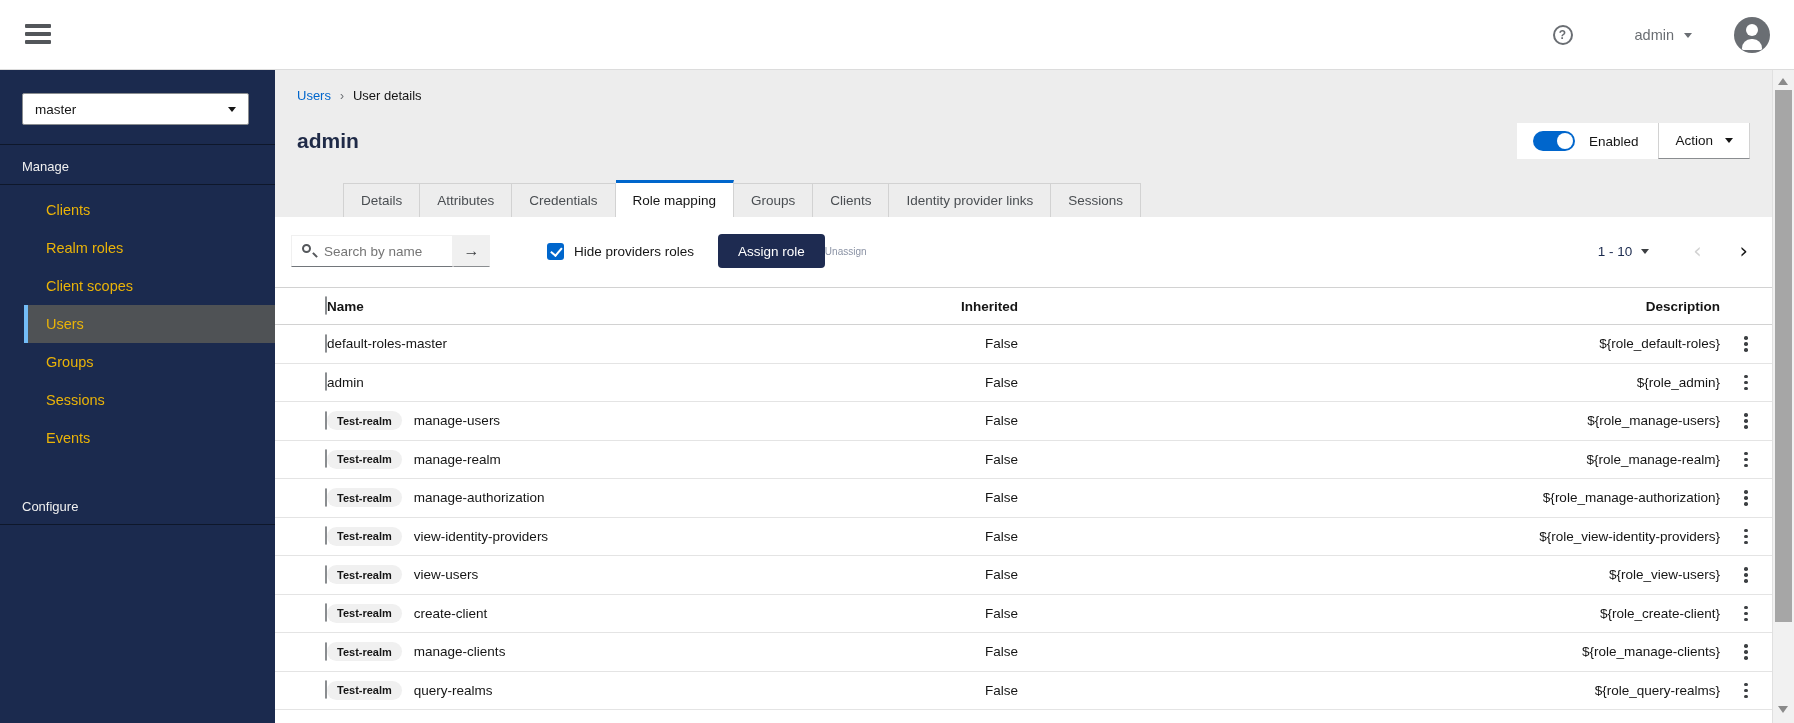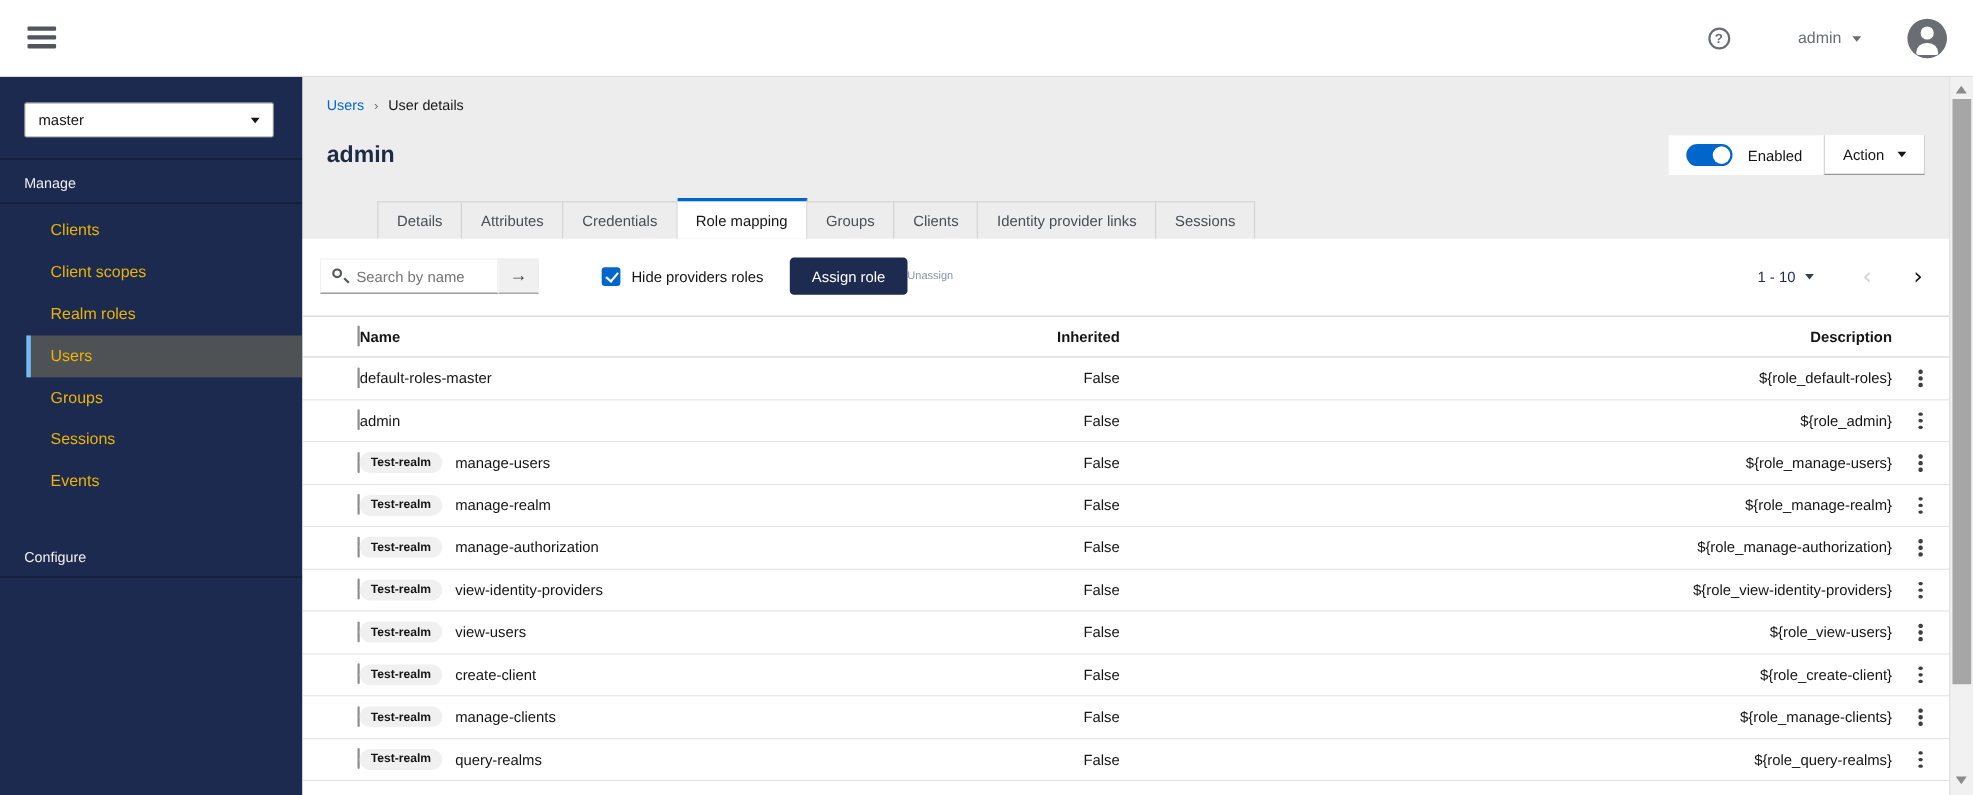--- a/index.html
+++ b/index.html
@@ -149,22 +149,22 @@
     <div class="realm-box">
       <span>master</span>
       <span class="caret"></span>
     </div>
     <div class="realm-divider"></div>
     <nav id="nav-sections">
         <div class="nav-section">
     <div class="section-label">Manage</div>
     <div class="nav-list">
             <div class="nav-item"><span>Clients</span></div>
+            <div class="nav-item"><span>Realm roles</span></div>
             <div class="nav-item"><span>Client scopes</span></div>
-            <div class="nav-item"><span>Realm roles</span></div>
             <div class="nav-item active"><span>Users</span></div>
             <div class="nav-item"><span>Groups</span></div>
             <div class="nav-item"><span>Sessions</span></div>
             <div class="nav-item"><span>Events</span></div>
           </div>
   </div>
         <div class="nav-section">
     <div class="section-label">Configure</div>
   </div>
       </nav>

